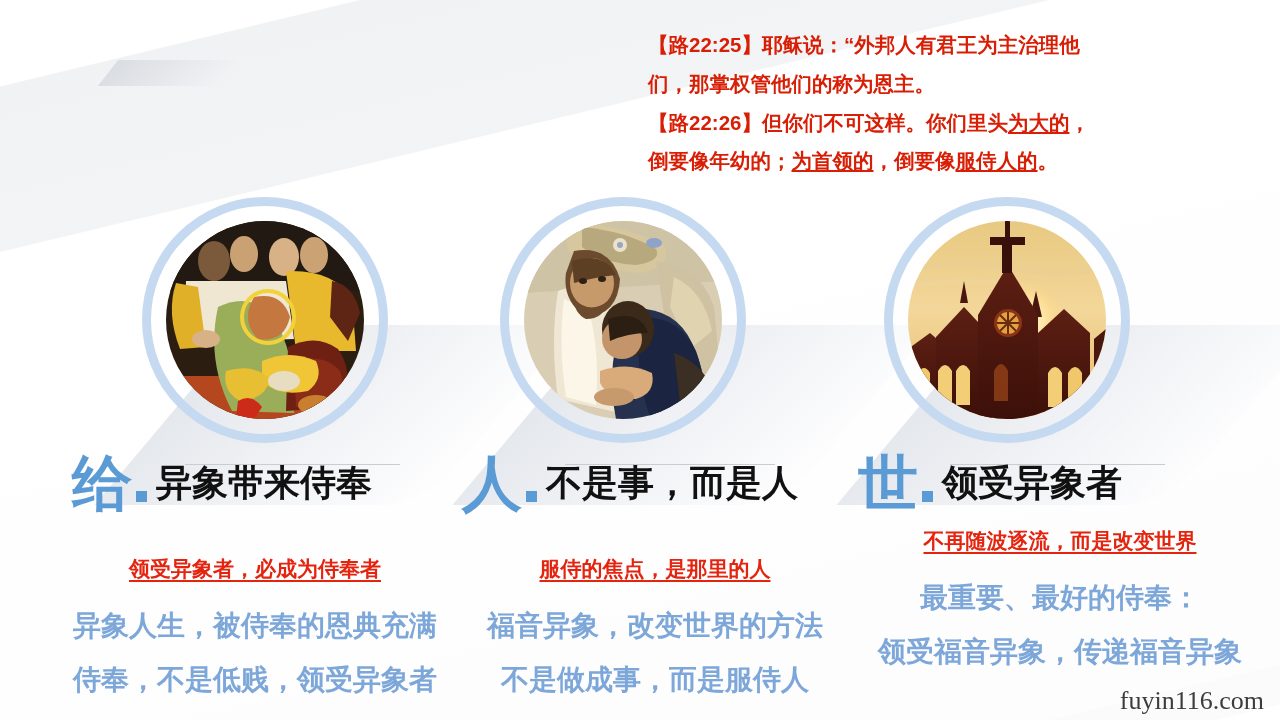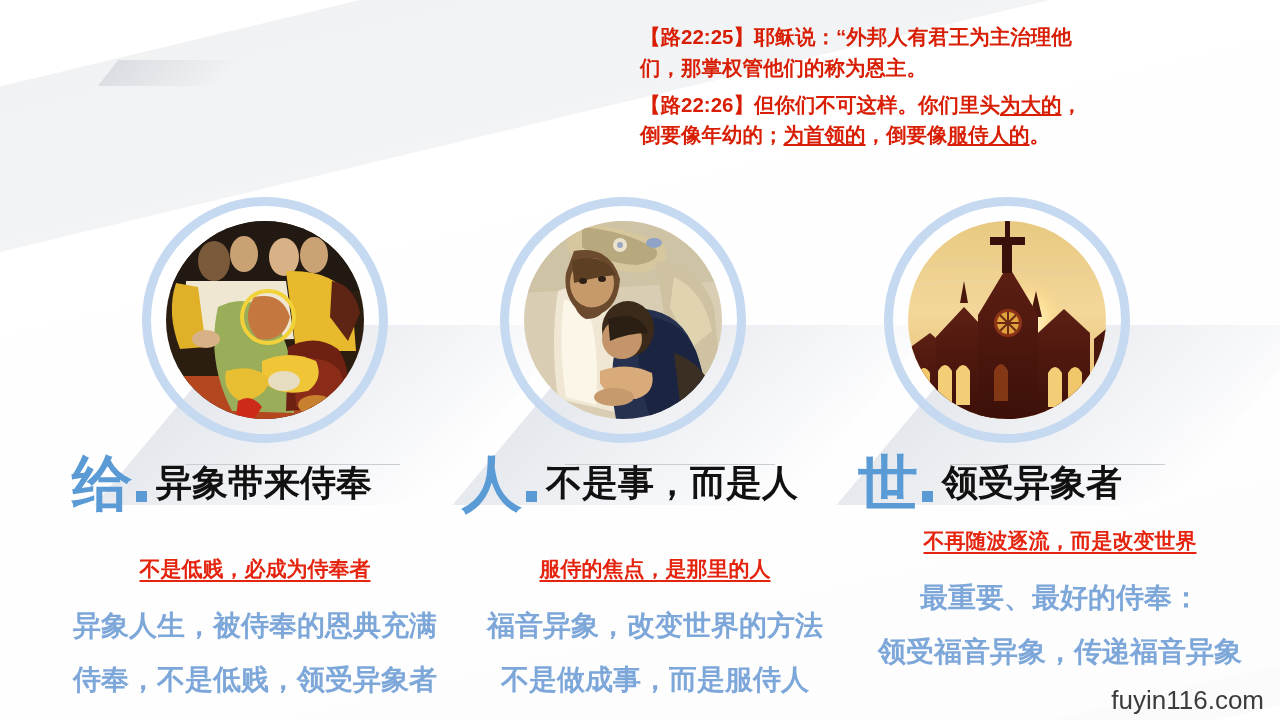--- a/index.html
+++ b/index.html
@@ -115,21 +115,21 @@
     position: absolute;
     left: 640px;
     top: 22px;
     width: 620px;
     color: #d81f06;
     font-size: 20.5px;
     font-weight: bold;
     line-height: 1.50;
   }
   .scripture .verse { margin-bottom: 6px; }
-  .scripture .verse p { margin: 0; }
+  .scripture .verse p { margin: 8px; }
   .scripture .ln-1 { text-indent: 0; }
   .scripture u { text-decoration: underline; text-underline-offset: 2px; }
 
   
   .circles {
     position: absolute;
     top: 197px;
     left: 0;
     width: 1280px;
     height: 250px;
@@ -246,21 +246,21 @@
     white-space: nowrap;
   }
 
   
   .watermark {
     position: absolute;
     right: 16px;
     bottom: 4px;
     font-size: 26px;
     color: #3c3c3c;
-    font-family: Liberation Sans, sans-serif;
+    font-family: Liberation Serif, serif;
   }
 </style>
 </head>
 <body>
 
 <div id="slide">
 
   <div class="bg-diagonal"></div>
   <div class="bg-diagonal2"></div>
 
@@ -412,21 +412,21 @@
     </div>
 
     <div class="col-heading h3">
       <span class="big-char">世</span>
       <span class="sq-bullet"></span>
       <span class="sub-head">领受异象者</span>
     </div>
   </div>
 
   <div class="col-text t1">
-    <div class="red-line">不是低贱，必成为侍奉者</div>
+    <div class="red-line">领受异象者，必成为侍奉者</div>
     <div class="blue-line">异象人生，被侍奉的恩典充满</div>
     <div class="blue-line">侍奉，不是低贱，领受异象者</div>
   </div>
 
   <div class="col-text t2">
     <div class="red-line">服侍的焦点，是那里的人</div>
     <div class="blue-line">福音异象，改变世界的方法</div>
     <div class="blue-line">不是做成事，而是服侍人</div>
   </div>
 

